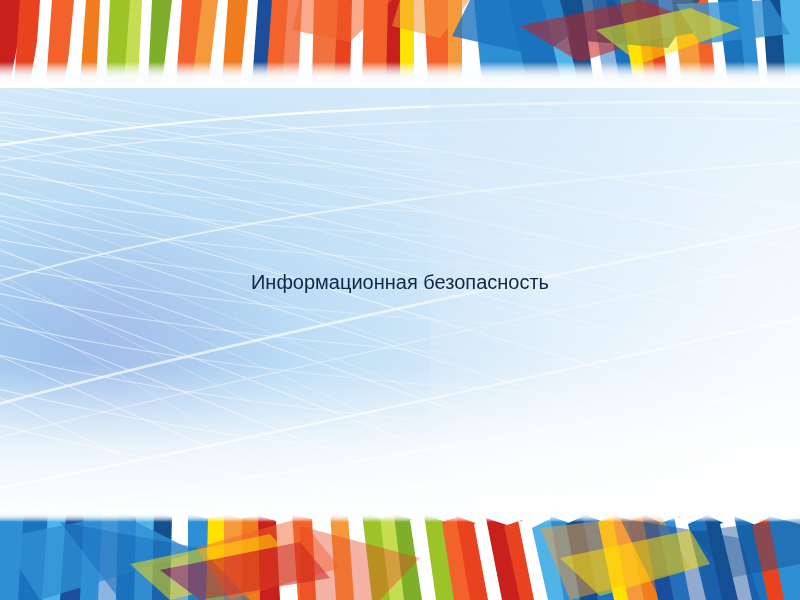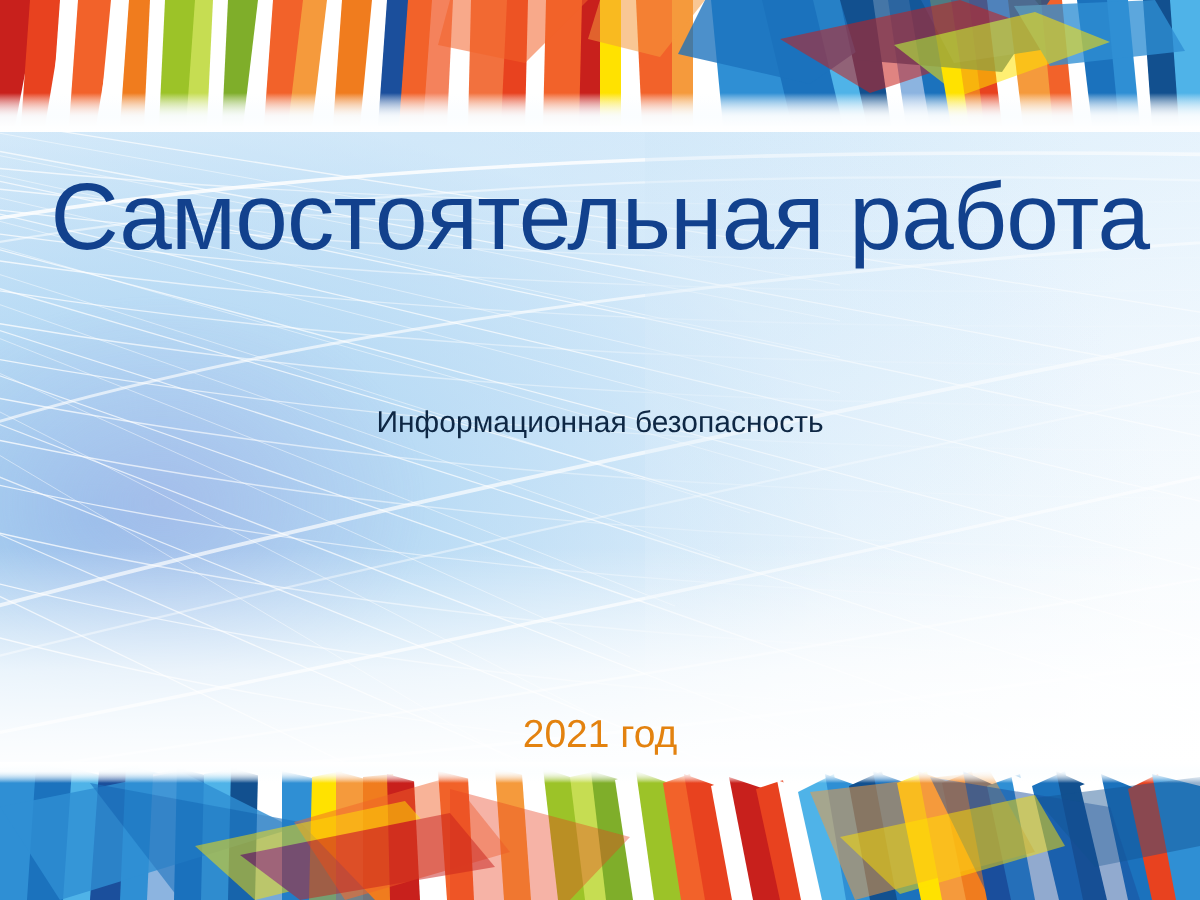--- a/index.html
+++ b/index.html
@@ -339,19 +339,17 @@
         <linearGradient id="botFade" x1="0" y1="1" x2="0" y2="0">
           <stop offset="0%" stop-color="#ffffff" stop-opacity="0"></stop>
           <stop offset="55%" stop-color="#fcfeff" stop-opacity="0.9"></stop>
           <stop offset="100%" stop-color="#ffffff" stop-opacity="1"></stop>
         </linearGradient>
       </defs>
     </svg>
     <div class="band-fade-bottom"></div>
   </div>
 
-  <div class="title">Самостоятельная работа</div>
 
   <div class="subtitle">Информационная безопасность</div>
 
-  <div class="year">2021 год</div>
 
 </div>
 
 </body></html>

